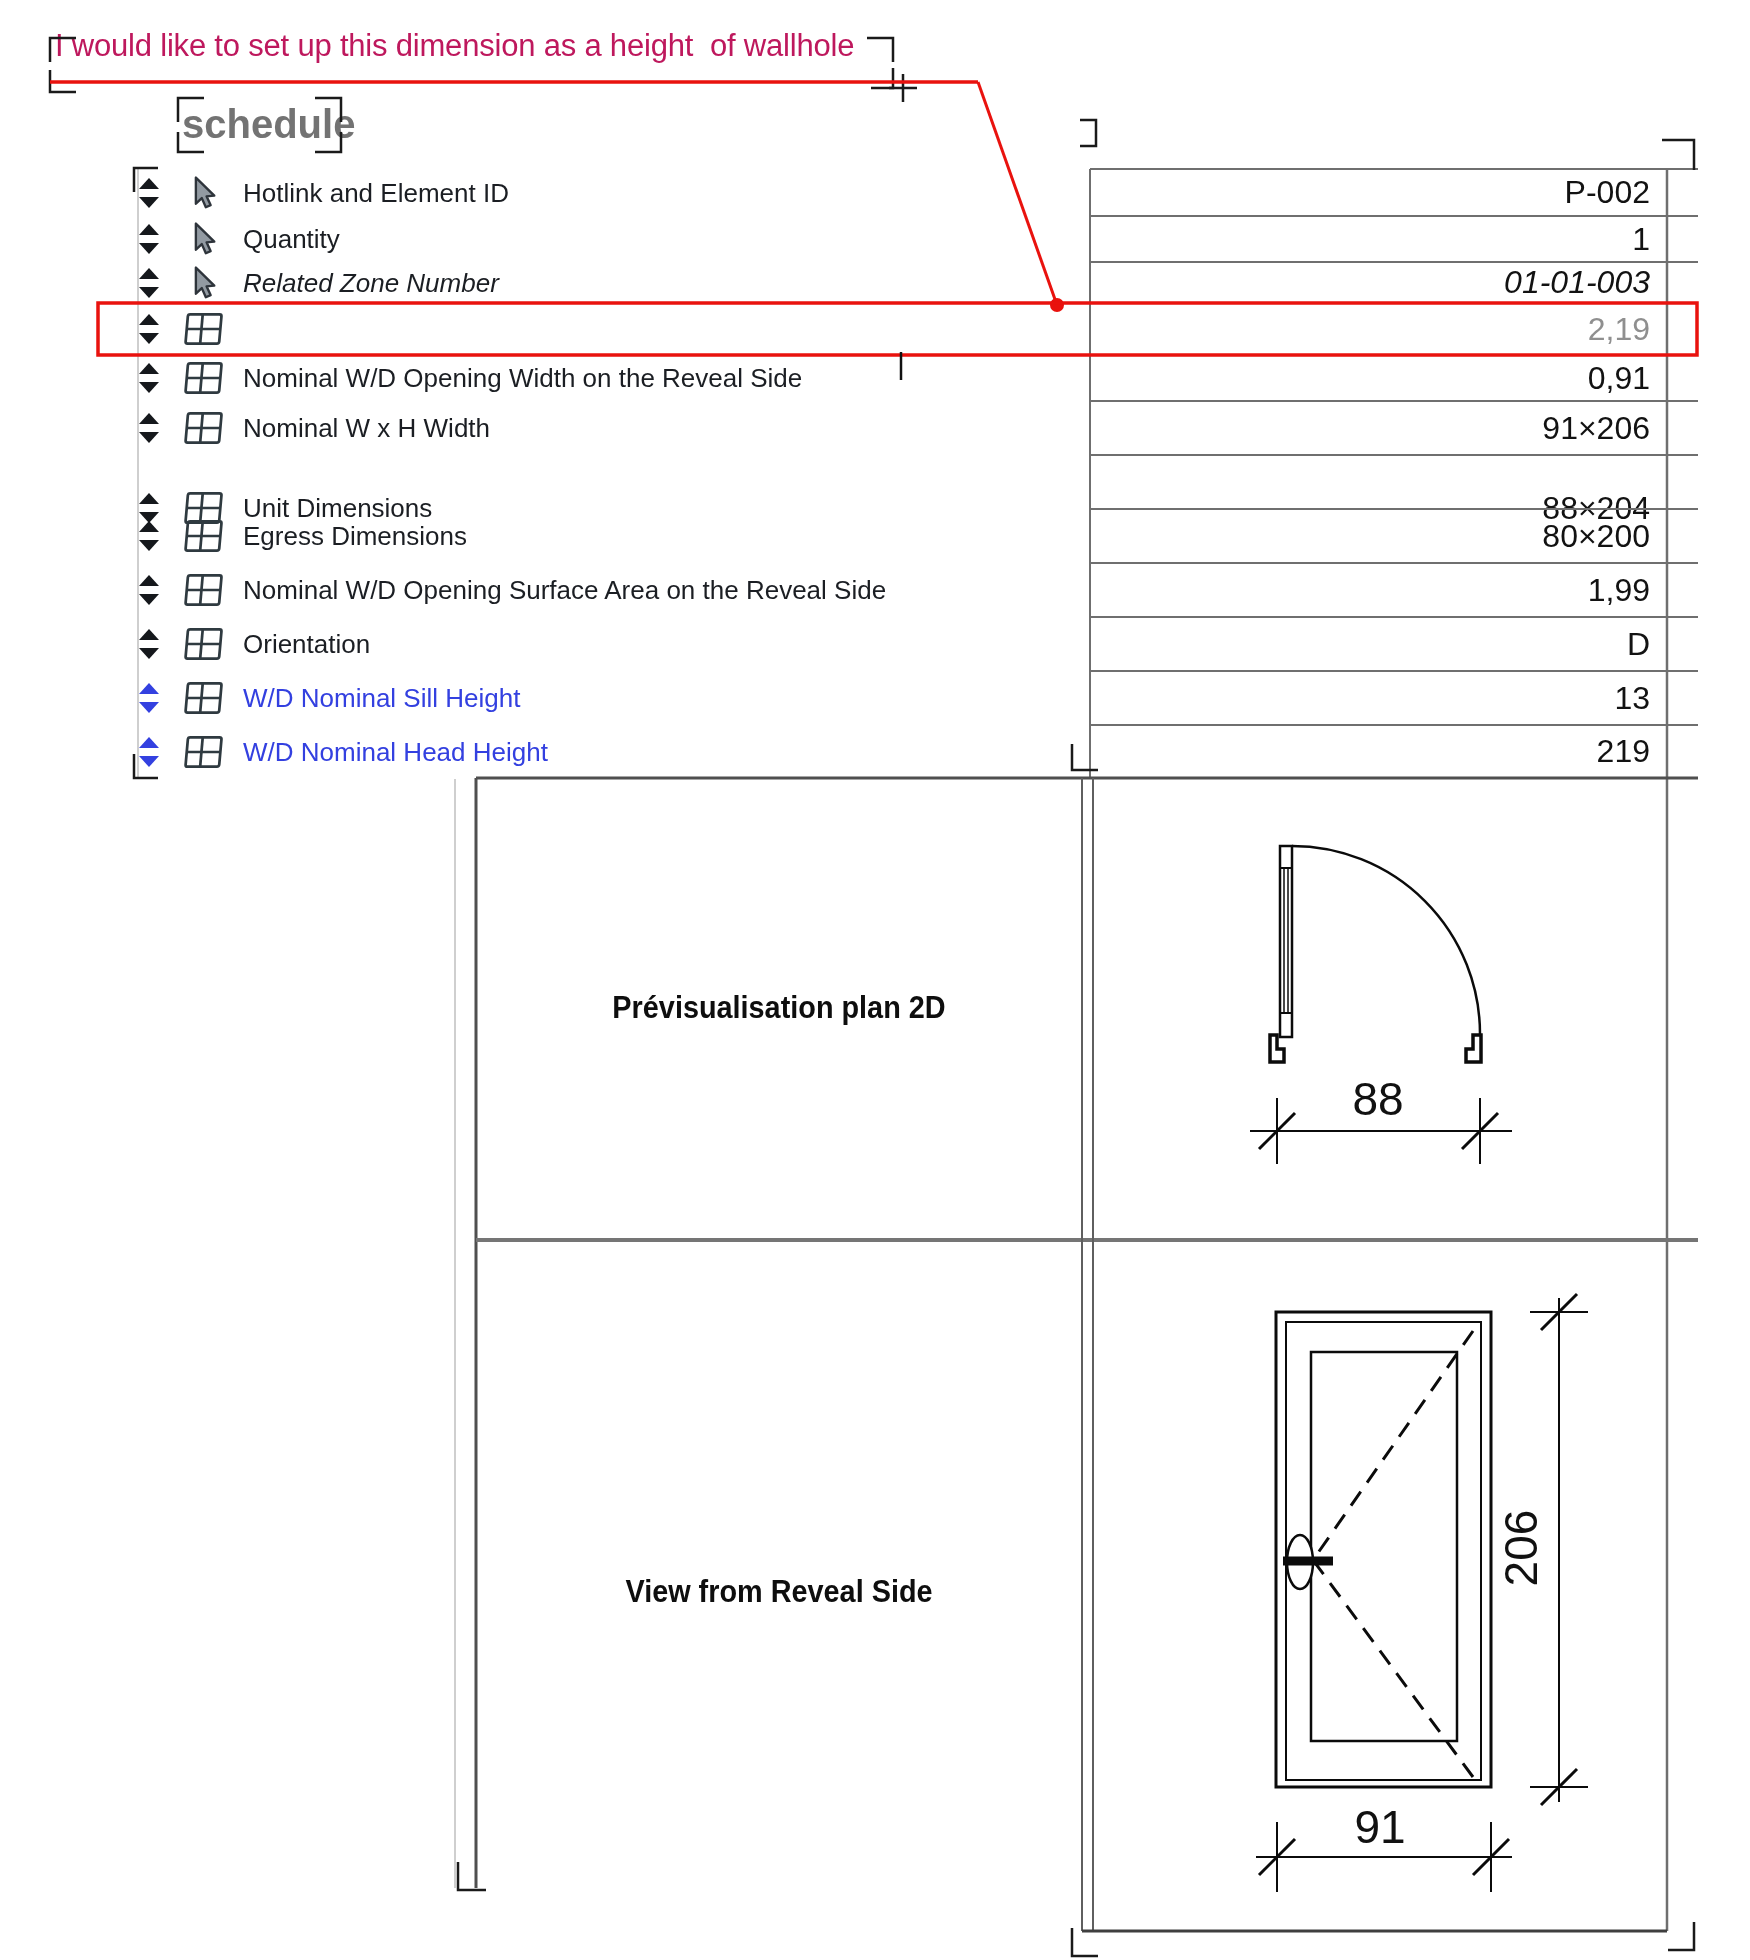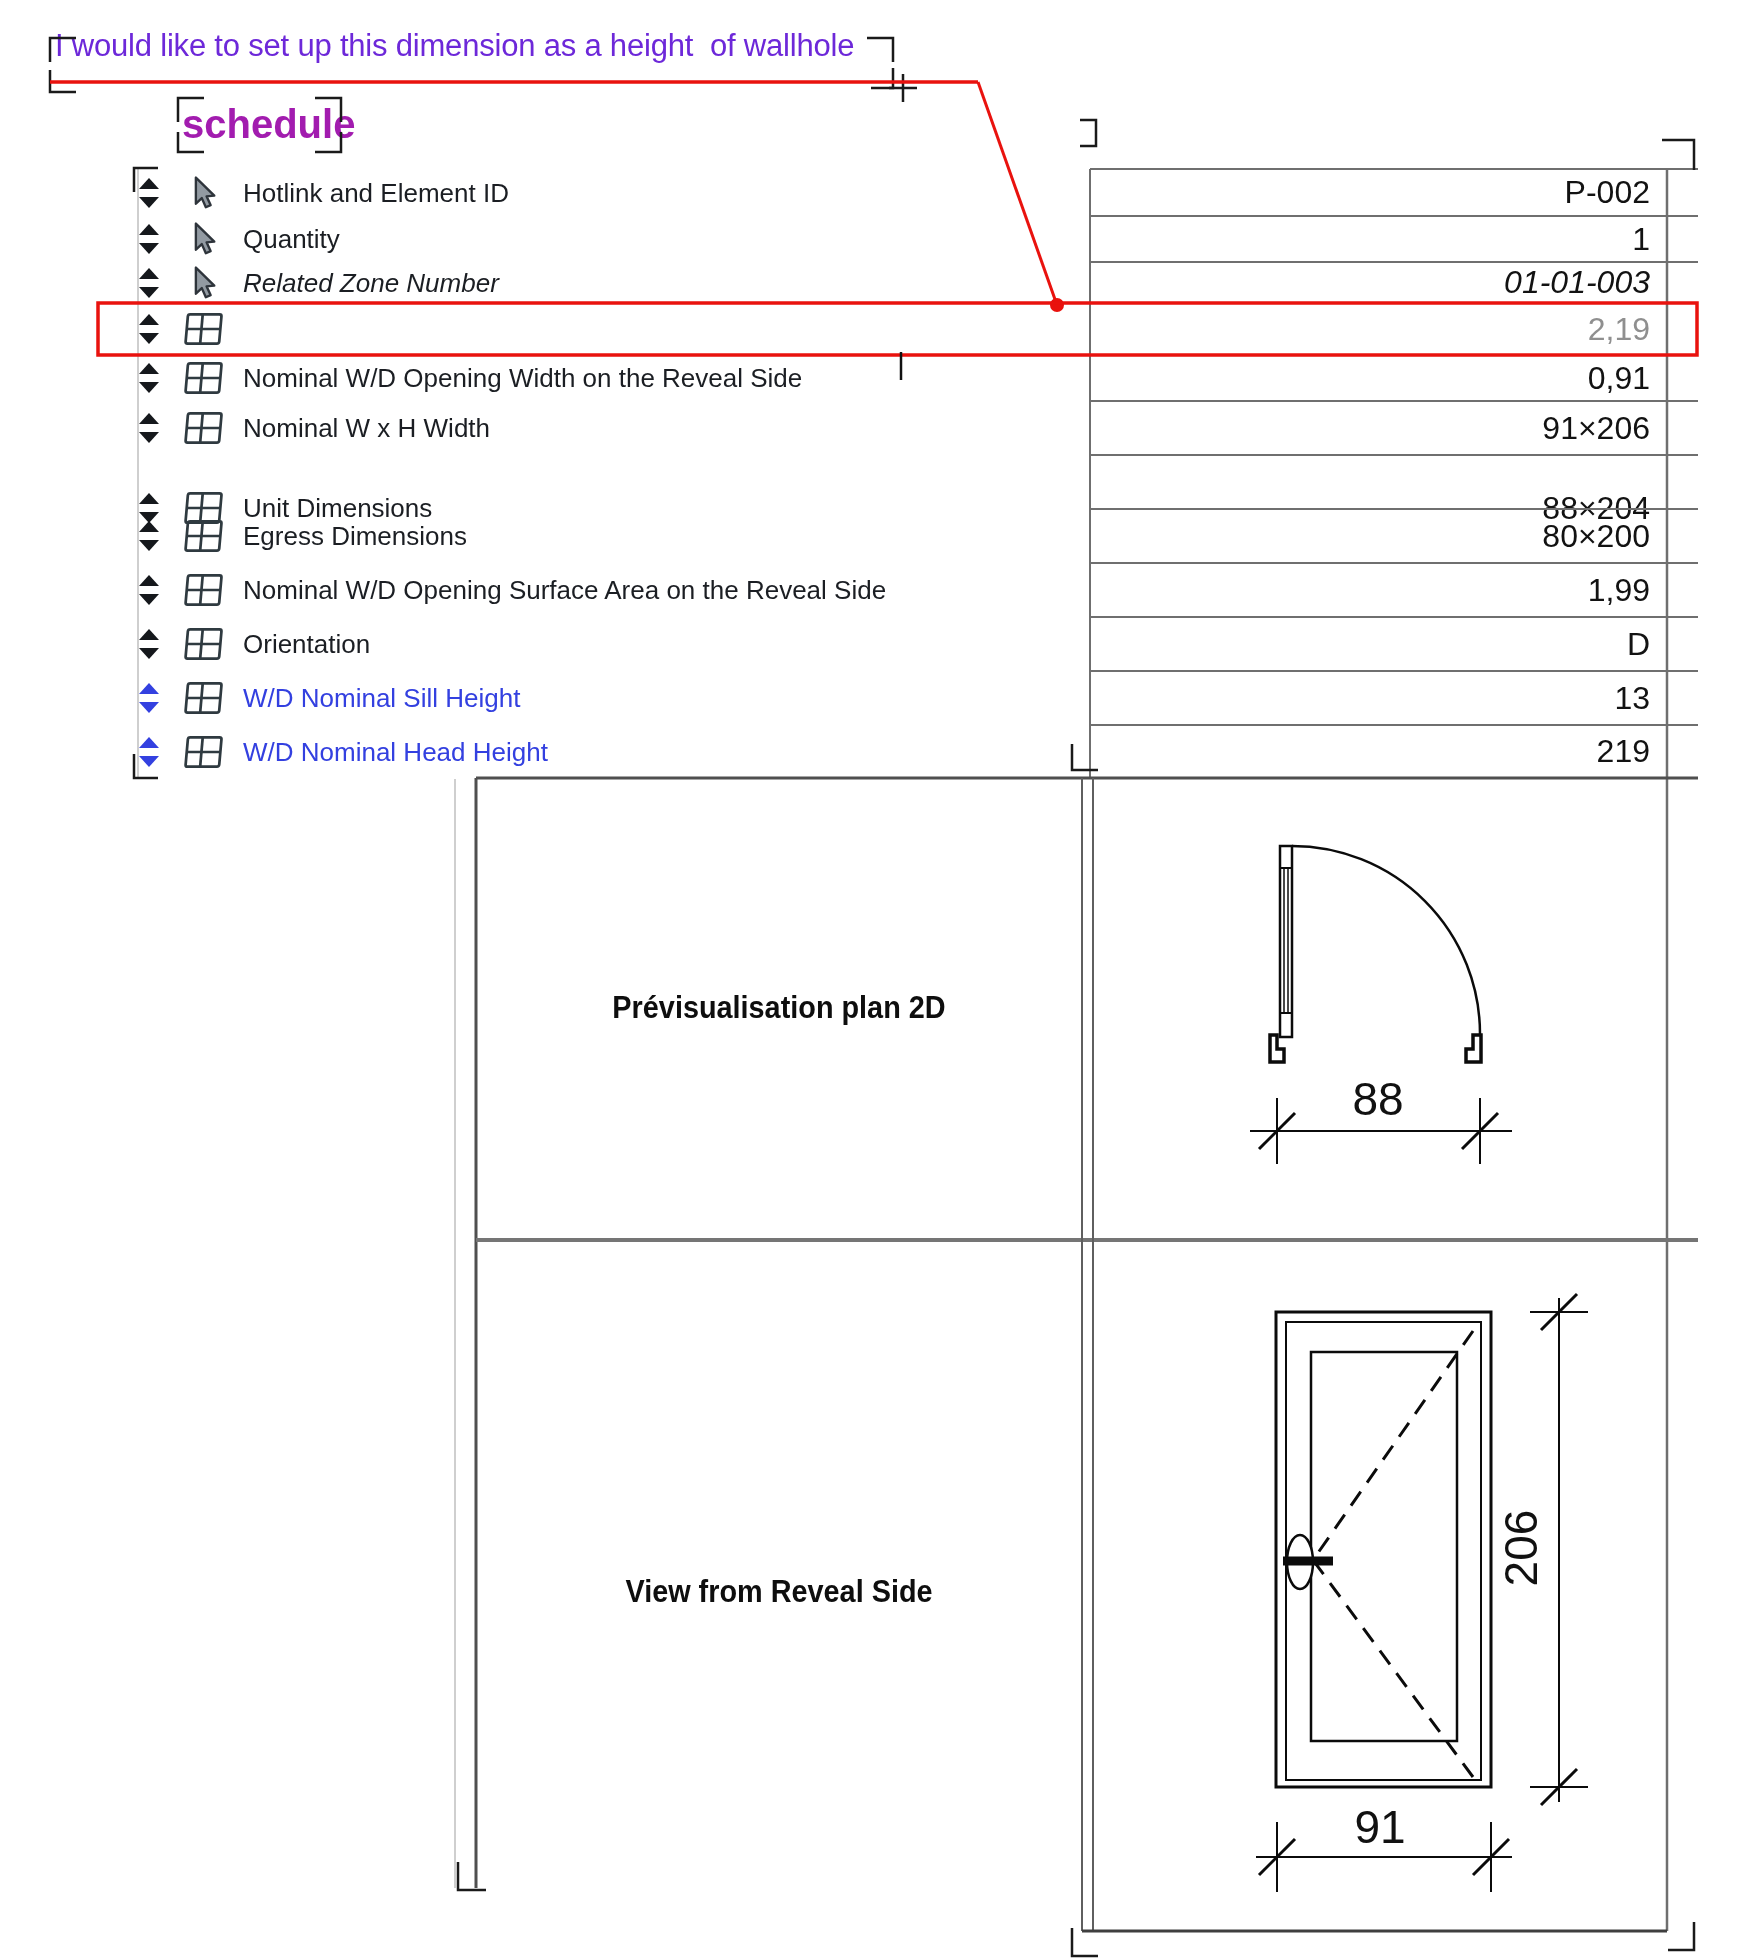--- a/index.html
+++ b/index.html
@@ -2,23 +2,23 @@
 <html><head>
 <meta charset="utf-8">
 <style>
   html,body{margin:0;padding:0;background:#ffffff;}
   #stage{position:relative;width:1750px;height:1960px;background:#ffffff;overflow:hidden;
          font-family:"Liberation Sans",sans-serif;}
   .overlay{position:absolute;left:0;top:0;width:1750px;height:1960px;pointer-events:none;}
 
   
   .note-text{position:absolute;left:55px;top:28px;font-size:31px;letter-spacing:-0.2px;
-             color:#6d28d9;white-space:pre;}
+             color:#be185d;white-space:pre;}
   .sched-title{position:absolute;left:182px;top:102px;font-size:40px;font-weight:700;
-               color:#a21caf;}
+               color:#737373;}
 
   
   .srow{position:absolute;left:0;width:1750px;}
   .sort{position:absolute;left:136px;top:50%;transform:translateY(-50%);width:26px;height:32px;}
   .ficon{position:absolute;left:182px;top:50%;transform:translateY(-50%);width:42px;height:38px;}
   .flabel{position:absolute;left:243px;top:50%;transform:translateY(-50%);
           font-size:26px;color:#1b1e23;white-space:nowrap;}
   .srow.blue .flabel{color:#3340e0;}
   .srow.blue .sort  {color:#3340e0;}
   .srow .sort{color:#15181c;}

